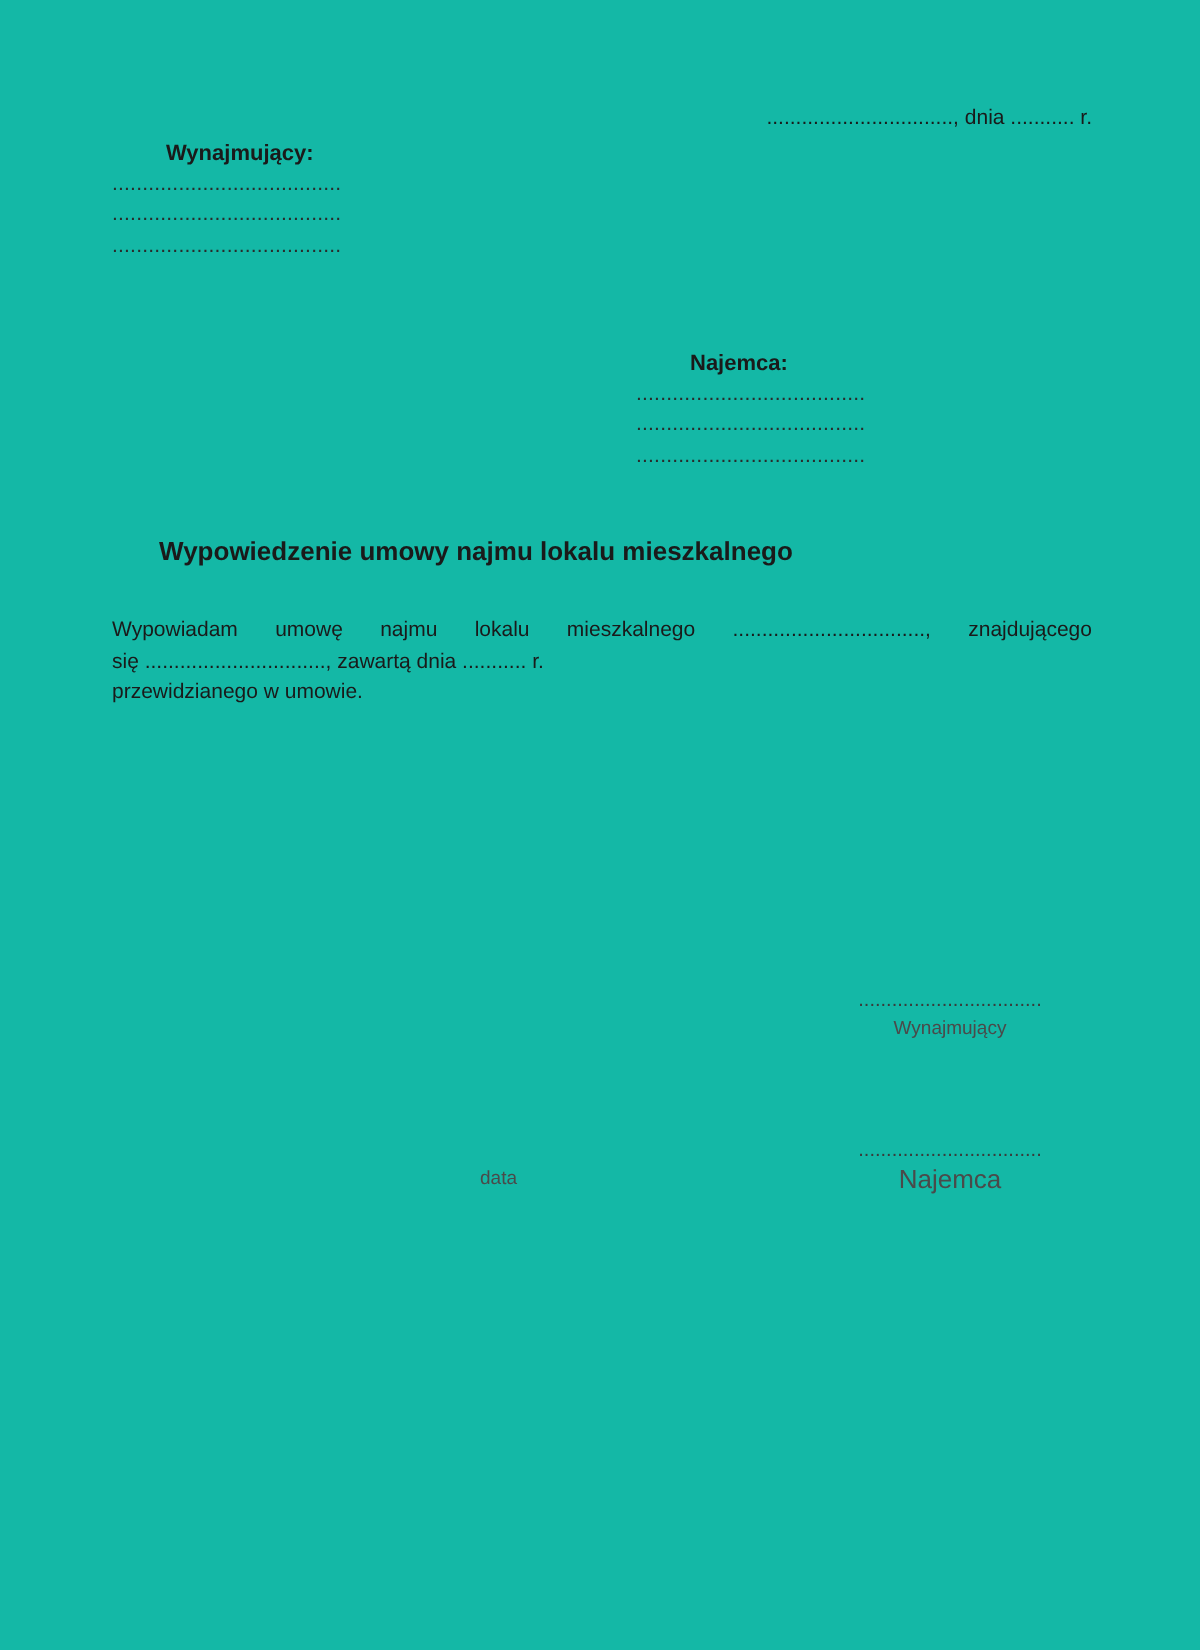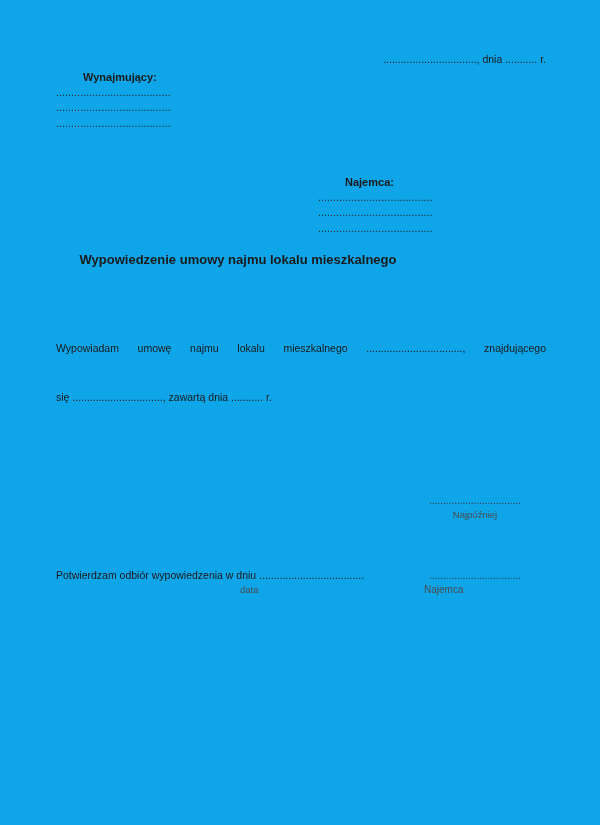--- a/index.html
+++ b/index.html
@@ -4,21 +4,21 @@
 <style>
   html, body {
     margin: 0;
     padding: 0;
     background: #ffffff;
   }
   .page {
     position: relative;
     width: 600px;
     height: 825px;
-    background: #0ea5e9;
+    background: #14b8a6;
     font-family: "Liberation Sans", "DejaVu Sans", sans-serif;
     color: #1a1a1a;
     overflow: hidden;
   }
   .abs { position: absolute; }
 
   .date-line {
     top: 52px;
     right: 54px;
     font-size: 10.5px;
@@ -37,37 +37,37 @@
     line-height: 15.4px;
     letter-spacing: 0.1px;
     color: #2a2a2a;
     white-space: nowrap;
   }
   .landlord-block { left: 56px; top: 69px; }
   .tenant-block   { left: 318px; top: 174px; }
 
   .doc-title {
     left: 0;
-    top: 251px;
+    top: 267px;
     width: 476px;
     text-align: center;
     font-size: 13px;
     font-weight: bold;
     line-height: 18px;
   }
 
   .body-para {
     left: 56px;
     width: 490px;
     font-size: 10.5px;
     line-height: 15.5px;
   }
   .para-1 { top: 308px; }
   .para-2 { top: 384px; }
-  .body-line { white-space: nowrap; margin-top: 33px; }
+  .body-line { white-space: nowrap; }
   .body-line.justify {
     white-space: normal;
     text-align: justify;
     text-align-last: justify;
   }
 
   .signature-block {
     width: 102px;
     text-align: center;
   }
@@ -108,22 +108,22 @@
     text-align: center;
     font-size: 10px;
     line-height: 13px;
     color: #3a3a3a;
     white-space: nowrap;
   }
   .ack-tenant-caption {
     left: 424px;
     top: 584px;
     width: 102px;
-    text-align: left;
-    font-size: 10px;
+    text-align: center;
+    font-size: 13px;
     line-height: 12px;
     color: #4a4a4a;
   }
 </style>
 </head>
 <body>
 
 <div class="page">
 
   <div class="abs date-line">................................, dnia ........... r.</div>
@@ -140,31 +140,31 @@
     <div class="fill-line">......................................</div>
     <div class="fill-line">......................................</div>
     <div class="fill-line">......................................</div>
   </div>
 
   <div class="abs doc-title">Wypowiedzenie umowy najmu lokalu mieszkalnego</div>
 
   <div class="abs body-para para-1">
     <div class="body-line justify">Wypowiadam umowę najmu lokalu mieszkalnego ................................., znajdującego</div>
     <div class="body-line">się ..............................., zawartą dnia ........... r.</div>
+    <div class="body-line">przewidzianego w umowie.</div>
   </div>
 
   <div class="abs body-para para-2">
   </div>
 
   <div class="abs signature-block landlord-signature">
     <div class="signature-dots">.................................</div>
-    <div class="signature-caption">Najpóźniej</div>
+    <div class="signature-caption">Wynajmujący</div>
   </div>
 
-  <div class="abs ack-line">Potwierdzam odbiór wypowiedzenia w dniu ....................................</div>
 
   <div class="abs ack-date-caption">data</div>
 
   <div class="abs ack-signature-dots">.................................</div>
 
   <div class="abs ack-tenant-caption">Najemca</div>
 
 </div>
 
 </body></html>

